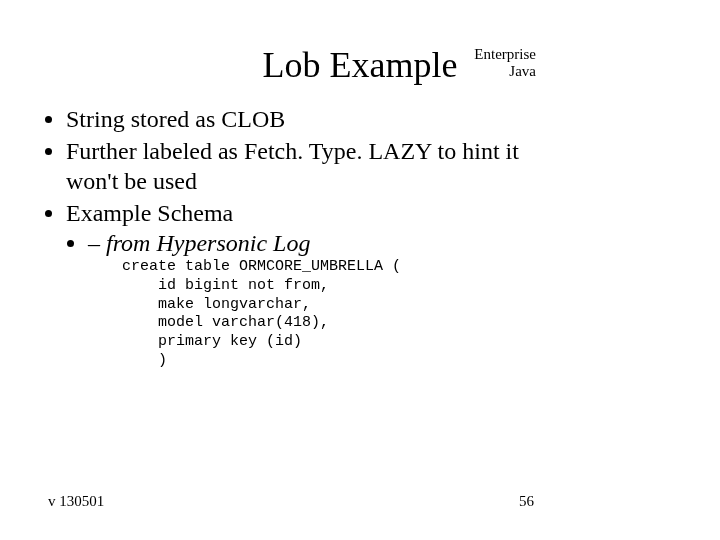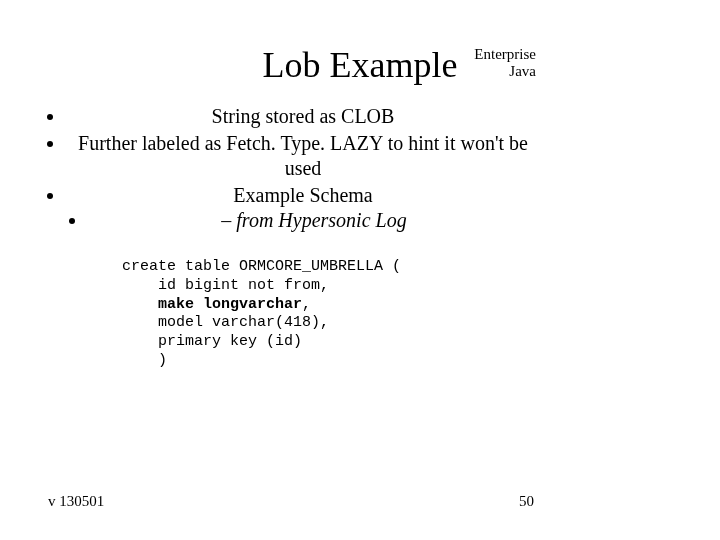--- a/index.html
+++ b/index.html
@@ -34,23 +34,22 @@
     right: 40px;
     font-size: 15px;
     text-align: right;
     line-height: 1.1;
   }
   .content {
     position: absolute;
     top: 104px;
     left: 44px;
     right: 36px;
-    font-size: 20px;
+    font-size: 24px;
     line-height: 1.25;
-    text-align: center;
   }
   .content ul {
     list-style: disc;
     margin: 0;
     padding-left: 22px;
   }
   .content li {
     margin-bottom: 2px;
   }
   .sub {
@@ -67,21 +66,21 @@
   }
   .code {
     position: absolute;
     top: 258px;
     left: 122px;
     font-family: "Courier New", Courier, monospace;
     font-size: 15px;
     line-height: 1.25;
     white-space: pre;
   }
-  .code .b { font-weight: bold; }
+  .code .b { font-weight: normal; }
   .footer-left {
     position: absolute;
     left: 48px;
     bottom: 30px;
     font-size: 15px;
   }
   .footer-center {
     position: absolute;
     left: 0;
     width: 720px;
@@ -122,15 +121,15 @@
   </div>
 
   <div class="code"><span>create table ORMCORE_UMBRELLA (</span>
 <span>    id bigint not from,</span>
 <span>    </span><span class="b">make longvarchar</span><span>,</span>
 <span>    model varchar(418),</span>
 <span>    primary key (id)</span>
 <span>    )</span></div>
 
   <div class="footer-left">v 130501</div>
-  <div class="footer-right">50</div>
+  <div class="footer-right">56</div>
 
 </div>
 
 </body></html>

